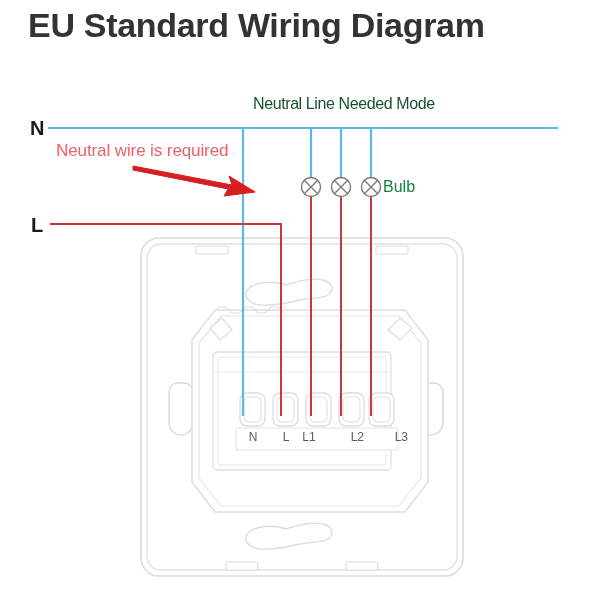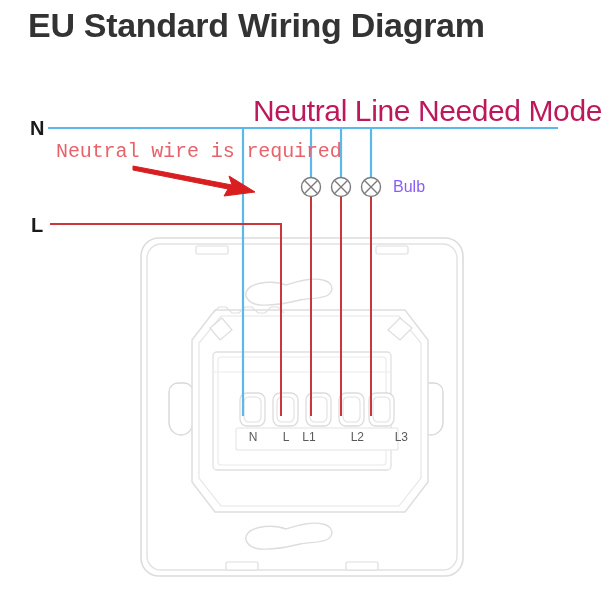--- a/index.html
+++ b/index.html
@@ -35,52 +35,51 @@
     left: 28px;
     top: 8px;
     font-size: 34px;
     font-weight: bold;
     color: #333333;
     letter-spacing: -0.3px;
   }
   #mode-title {
     left: 253px;
     top: 96px;
-    font-size: 30px;
+    font-size: 16px;
     font-weight: normal;
-    color: #be185d;
+    color: #14532d;
     letter-spacing: -0.4px;
   }
   #label-n {
     left: 30px;
     top: 118px;
     font-size: 20px;
     font-weight: bold;
     color: #1a1a1a;
   }
   #label-l {
     left: 31px;
     top: 215px;
     font-size: 20px;
     font-weight: bold;
     color: #1a1a1a;
   }
   #warning-text {
     left: 56px;
     top: 142px;
-    font-size: 20px;
+    font-size: 17px;
     color: #e8626b;
     letter-spacing: -0.1px;
-    font-family: Liberation Mono, monospace;
   }
   #bulb-label {
-    left: 393px;
+    left: 383px;
     top: 179px;
     font-size: 16px;
-    color: #8b5cf6;
+    color: #15803d;
   }
   .term-label {
     position: absolute;
     top: 430px;
     width: 24px;
     text-align: center;
     font-size: 12px;
     color: #5a5a5a;
     font-family: "Liberation Sans", sans-serif;
   }

